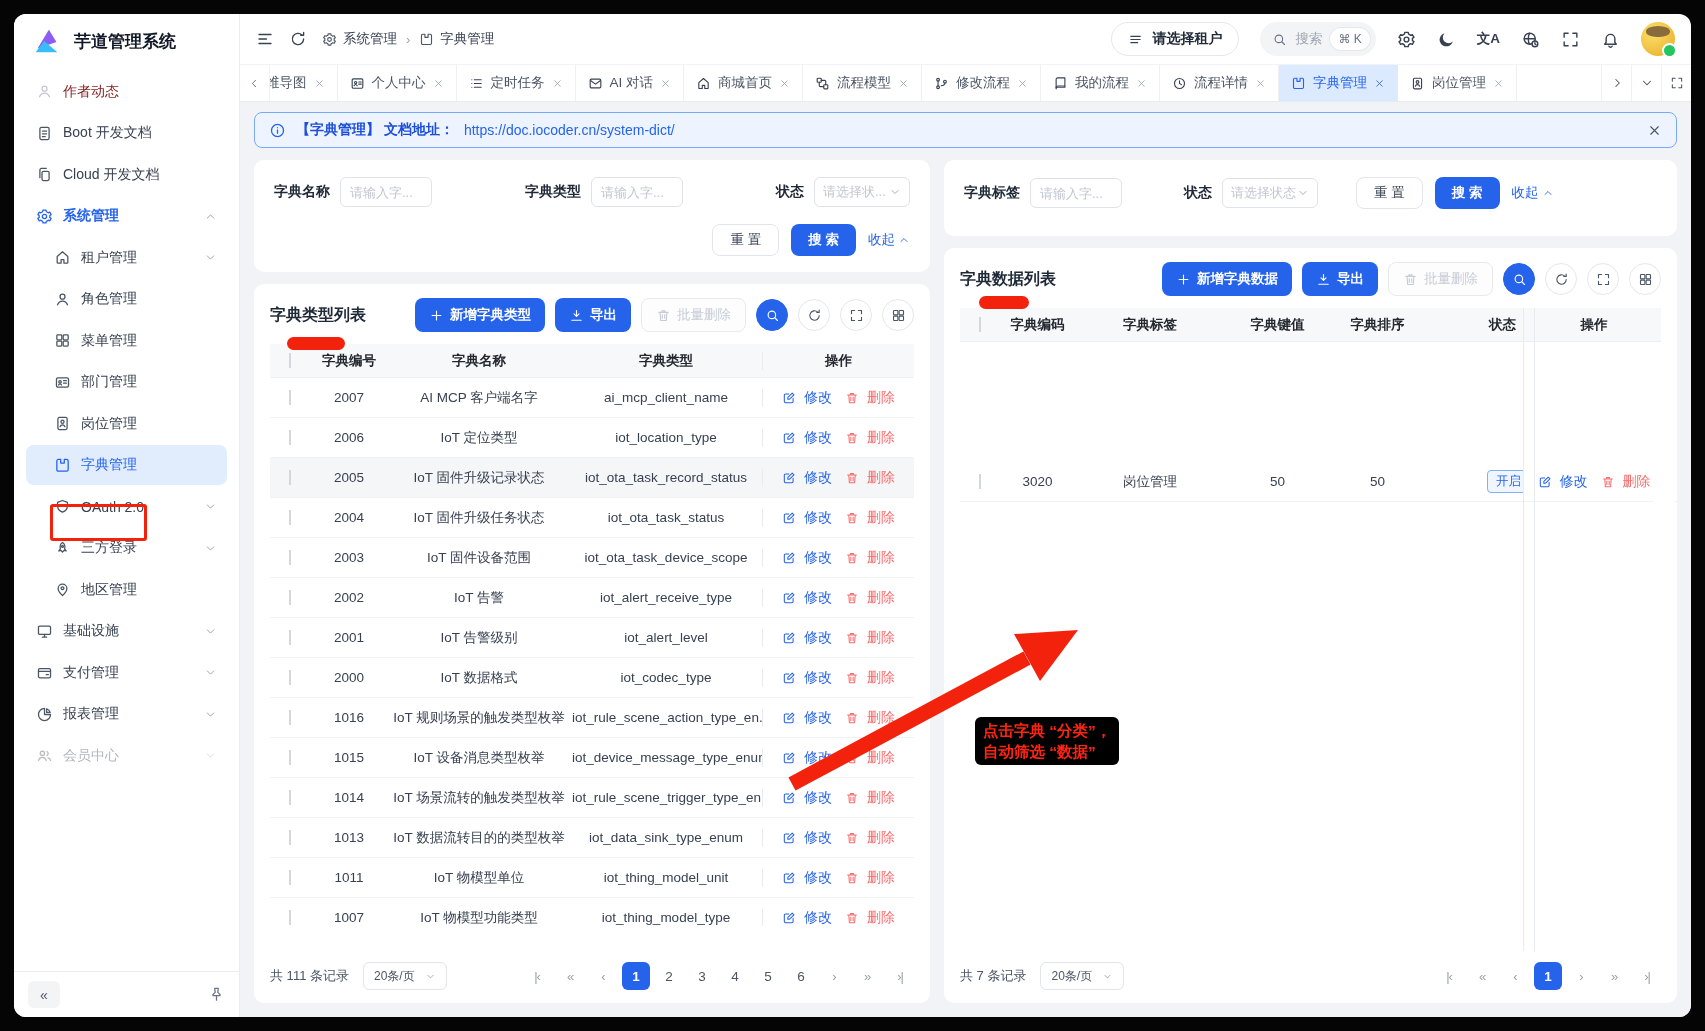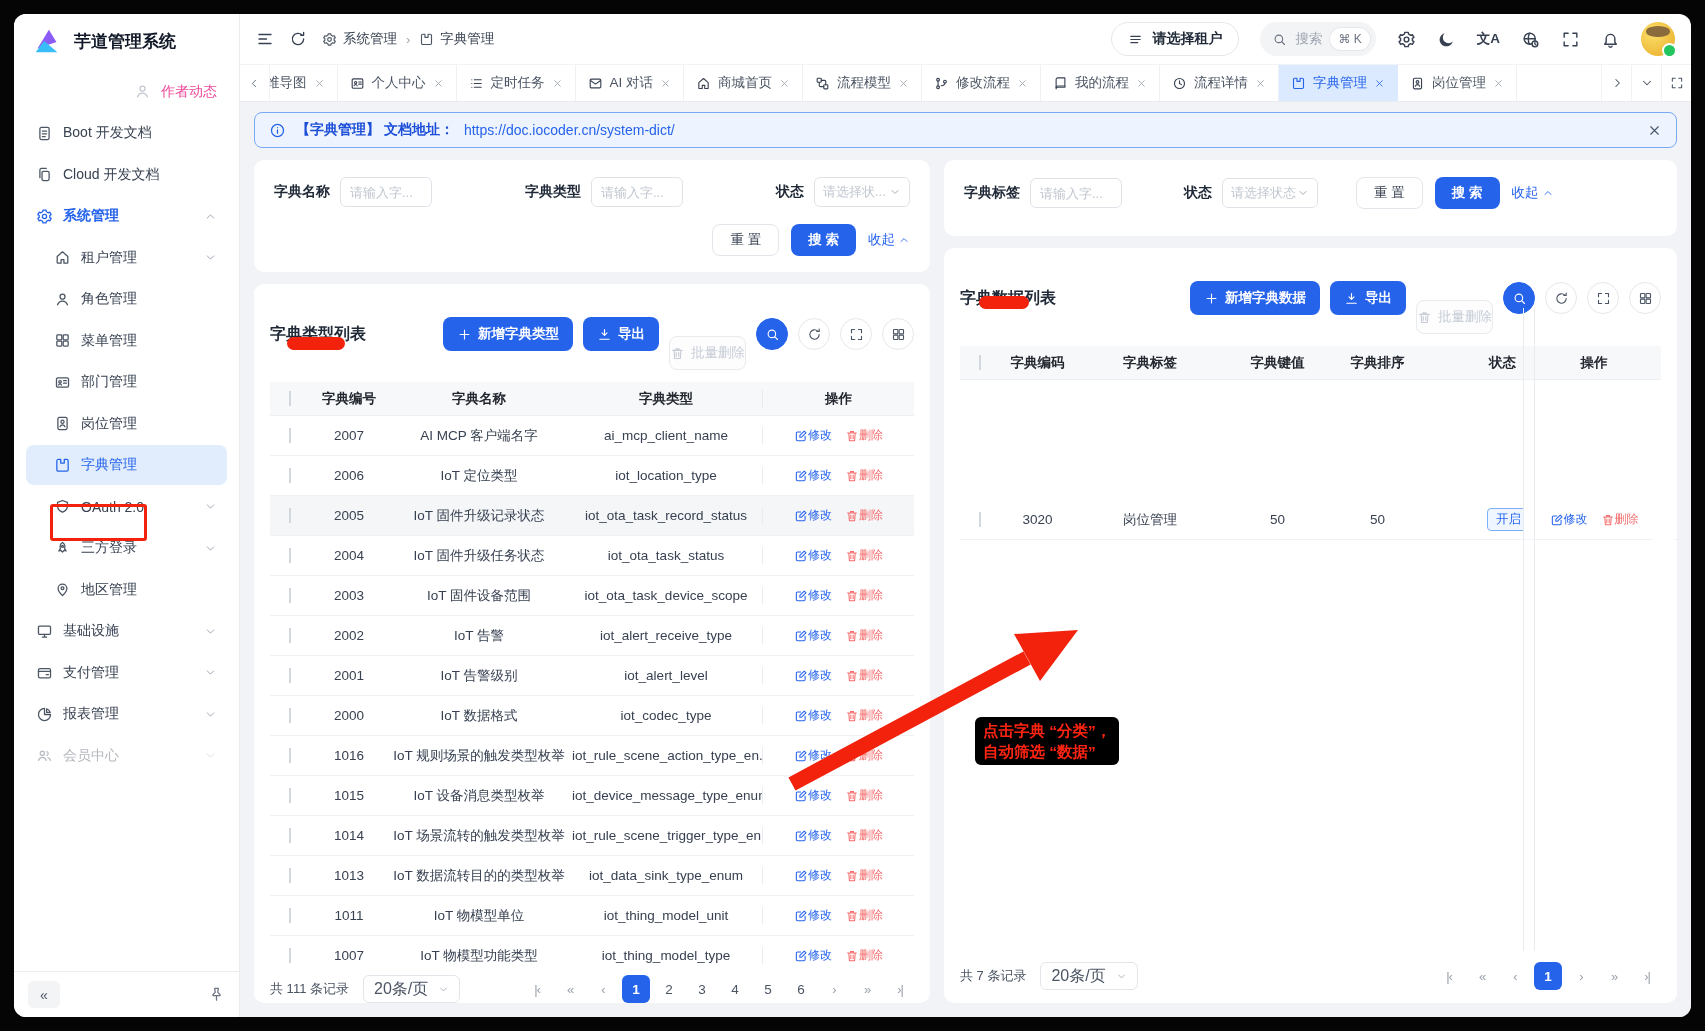--- a/index.html
+++ b/index.html
@@ -17,21 +17,21 @@
   .logo-title { font-size:17px; font-weight:700; color:#111827; white-space:nowrap; }
   .side-nav { flex:1; padding:2px 12px; overflow:hidden; }
   .side-item { height:40px; margin:1.5px 0; border-radius:8px; display:flex; align-items:center; gap:10px;
                padding:0 10px; font-size:14px; color:#374151; white-space:nowrap; cursor:pointer; }
   .side-item .icon { width:17px; height:17px; flex:0 0 17px; color:#4b5563; }
   .side-item.child { padding-left:28px; }
   .side-item.primary { color:#2563eb; font-weight:600; }
   .side-item.primary .icon { color:#2563eb; }
   .side-item.active { background:#e1edfd; color:#2563eb; font-weight:500; }
   .side-item.active .icon { color:#2563eb; }
-  .side-item.dim { color:#ec4899;justify-content:flex-end; }
+  .side-item.dim { color:#7f1d1d; }
   .side-item.dim .icon { color:#c3c7d0; }
   .side-item.faded { opacity:.38; }
   .chev { margin-left:auto; width:13px !important; height:13px !important; flex:0 0 13px !important; color:#9ca3af !important; }
   .side-foot { flex:0 0 46px; border-top:1px solid #ececf0; display:flex; align-items:center; justify-content:space-between; padding:0 14px; }
   .collapse-btn { width:32px; height:27px; border-radius:6px; background:#f3f4f6; display:flex; align-items:center;
                   justify-content:center; color:#4b5563; font-size:14px; cursor:pointer; }
   .pin-btn { width:17px; height:17px; color:#6b7280; cursor:pointer; }
 
   
   .main { flex:1; display:flex; flex-direction:column; min-width:0; }
@@ -114,56 +114,56 @@
 
   
   .table-card { flex:1; padding:14px 16px 12px; display:flex; flex-direction:column; min-height:0; position:relative; }
   .toolbar { display:flex; align-items:center; margin-bottom:12px; flex:0 0 34px; }
   .panel-title { font-size:16px; font-weight:700; color:#1f2937; white-space:nowrap;text-align:right; }
   .toolbar-btns { margin-left:auto; display:flex; align-items:center; gap:10px; }
   .btn-primary { height:34px; border-radius:8px; background:#2563eb; border:none; color:#fff; display:flex; align-items:center;
                  gap:6px; padding:0 14px; font-size:13.5px; font-weight:600; cursor:pointer; white-space:nowrap; font-family:inherit; }
   .btn-primary .icon { width:15px; height:15px; color:#fff; }
   .btn-disabled { height:34px; border-radius:8px; background:#fdfdfe; border:1px solid #e8eaee; color:#c6ccd6; display:flex;
-                  align-items:center; gap:6px; padding:0 0; font-size:13.5px; white-space:nowrap; font-family:inherit;margin-top:38px; }
+                  align-items:center; gap:6px; padding:0 14px; font-size:13.5px; white-space:nowrap; font-family:inherit; }
   .btn-disabled .icon { width:15px; height:15px; color:#c6ccd6; }
   .circ { width:32px; height:32px; border-radius:50%; border:1px solid #e5e7eb; display:flex; align-items:center;
           justify-content:center; color:#4b5563; background:#fff; cursor:pointer; }
   .circ .icon { width:15px; height:15px; }
   .circ.cprimary { background:#2563eb; border-color:#2563eb; color:#fff; }
 
   .thead { display:flex; align-items:center; background:#f7f8fa; height:34px; flex:0 0 34px; border-bottom:1px solid #eceff3; }
   .th { font-size:13.5px; font-weight:700; color:#23272f; text-align:center; position:relative; white-space:nowrap; overflow:hidden; }
   .th.sep::after { content:""; position:absolute; right:0; top:9px; bottom:9px; width:1px; background:#e3e6ea; }
   .tbody { overflow:hidden; }
   .tbody.tb-left { flex:0 0 548px; height:548px; }
   .tbody.tb-right { flex:0 0 280px; height:280px; }
   .tfill { flex:1; position:relative; }
   .tr { display:flex; align-items:center; height:40px; border-bottom:1px solid #f0f2f5; }
   .tr.hover { background:#f5f6f8; }
   .td { font-size:13.5px; color:#374151; text-align:center; white-space:nowrap; overflow:hidden; padding:0 2px; }
   .cbx { width:15px; height:15px; border:1.5px solid #d3d7de; border-radius:4px; margin:0 auto; background:#fff; cursor:pointer; }
   .act { display:flex; align-items:center; justify-content:center; gap:13px; }
-  .lnk { display:flex; align-items:center; gap:0; font-size:12px; cursor:pointer; background:none; border:none; font-family:inherit; white-space:nowrap; }
+  .lnk { display:flex; align-items:center; gap:8px; font-size:14px; cursor:pointer; background:none; border:none; font-family:inherit; white-space:nowrap; }
   .lnk .icon { width:14px; height:14px; }
   .lnk.edit { color:#2563eb; }
   .lnk.del { color:#f56c6c; }
   .pinned { border-left:1px solid #e8ebef; }
   .td.status, .th.status { overflow:hidden; text-align:left; }
   .pill { display:inline-block; border:1px solid #7db0f8; color:#2563eb; background:#eff6ff; border-radius:4px;
           font-size:12.5px; padding:2px 8px; white-space:nowrap; margin-left:60px; }
   .th.status .in { display:inline-block; margin-left:64px; }
   .vlines { position:absolute; left:579px; width:12px; top:60px; bottom:52px; border-left:1px solid #e8ebef;
             border-right:1px solid #e8ebef; pointer-events:none; }
 
   
   .pager-row { margin-top:auto; display:flex; align-items:center; padding-top:10px; flex:0 0 40px; }
   .pg-total { font-size:13px; color:#4b5563; margin-right:14px; white-space:nowrap; }
   .pg-size { height:28px; border:1px solid #e2e5ea; border-radius:6px; display:flex; align-items:center; gap:10px;
-             padding:0 10px; font-size:16px; color:#4b5563; cursor:pointer; white-space:nowrap; }
+             padding:0 10px; font-size:12px; color:#4b5563; cursor:pointer; white-space:nowrap; }
   .pg-size .icon { width:11px; height:11px; color:#9ca3af; }
   .pg-nav { margin-left:auto; display:flex; align-items:center; gap:5px; }
   .pg-btn { min-width:28px; height:28px; display:flex; align-items:center; justify-content:center; font-size:13.5px;
             color:#4b5563; border-radius:6px; cursor:pointer; padding:0 2px; }
   .pg-btn.nav-ic { color:#9aa1ab; font-size:13px; letter-spacing:-1px; }
   .pg-btn.active { background:#2563eb; color:#fff; font-weight:700; }
 
   
   .an-box { position:absolute; left:50px; top:504px; width:97px; height:37px; border:3px solid #f2220c;
             border-radius:3px; z-index:60; pointer-events:none; }

